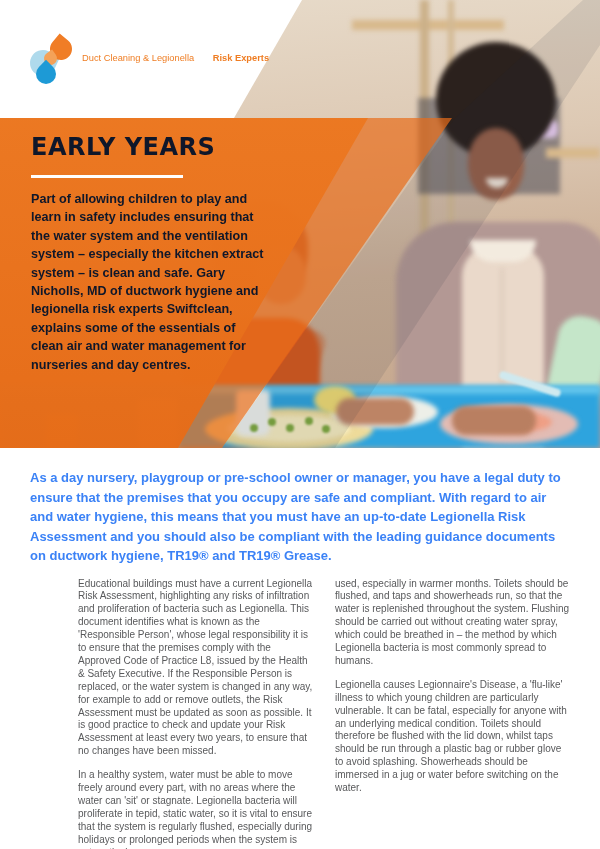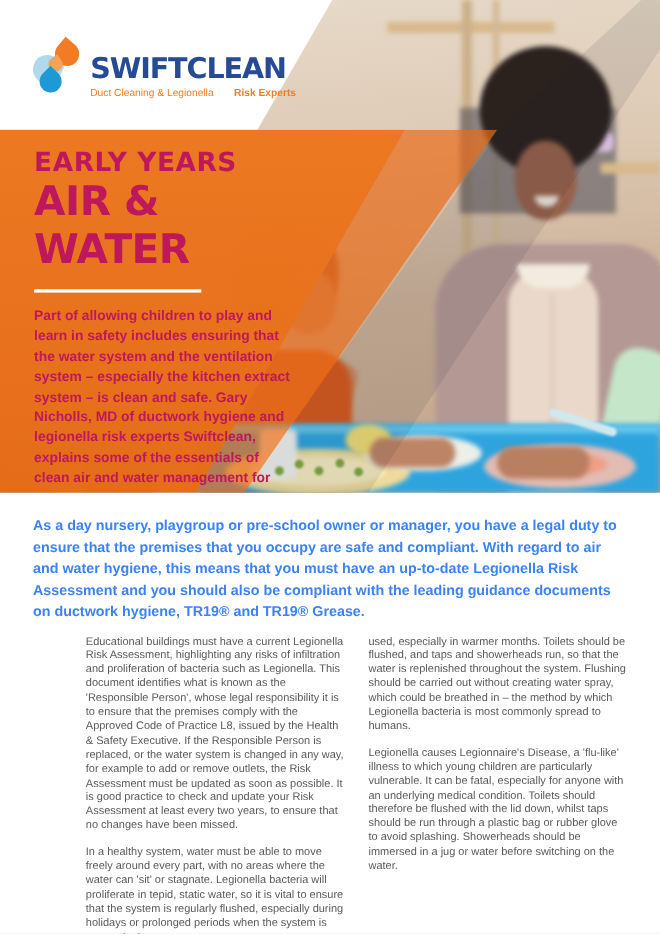--- a/index.html
+++ b/index.html
@@ -70,21 +70,21 @@
   .flame2{position:absolute;left:16px;top:16px;width:13px;height:13px;border-radius:0 50% 50% 50%;
          background:#f4a258;transform:rotate(55deg);}
   .dropb{position:absolute;left:8px;top:28px;width:20px;height:20px;border-radius:0 50% 50% 50%;
          background:#1d9ad6;transform:rotate(45deg);}
   .logo-text{margin-left:6px;padding-top:14px;}
   .logo-name{font-family:"DejaVu Sans",sans-serif;font-weight:bold;font-size:26px;letter-spacing:-1px;
              color:#264a94;line-height:26px;}
   .logo-tag{font-size:9.3px;color:#ef7d23;margin-top:3px;letter-spacing:0;}
   .logo-tag b{font-weight:bold;margin-left:16px;}
   
-  .hero-text{position:absolute;left:31px;top:133px;width:250px;z-index:7;color:#be185d;}
+  .hero-text{position:absolute;left:31px;top:133px;width:250px;z-index:7;color:#0f172a;}
   .kicker{font-family:"DejaVu Sans",sans-serif;font-size:24px;font-weight:600;letter-spacing:.5px;line-height:28px;}
   .h-title{font-family:"DejaVu Sans",sans-serif;font-size:37px;font-weight:bold;letter-spacing:-.5px;line-height:44px;}
   .rule{width:152px;height:3px;background:#ffffff;margin:14px 0 12px 0;}
   .hero-para{font-size:12.6px;font-weight:bold;line-height:18.4px;width:238px;}
   
   .content{position:absolute;left:30px;top:448px;width:540px;}
   .lead{margin:20px 0 0 0;font-size:13px;font-weight:bold;line-height:19.5px;color:#3b82f6;}
   .section-head{display:flex;align-items:center;margin-top:12px;}
   .ws-icon{position:relative;width:44px;height:44px;border-radius:50%;background:#ed7320;flex:0 0 44px;}
   .wdrop{position:absolute;border-radius:0 50% 50% 50%;background:#ffffff;}
@@ -155,28 +155,26 @@
     <div class="white-wedge"></div>
 
     <div class="logo">
       <div class="logo-icon">
         <div class="swoosh"></div>
         <div class="flame"></div>
         <div class="flame2"></div>
         <div class="dropb"></div>
       </div>
       <div class="logo-text">
-        <div class="logo-name">SWIFTCLEAN</div>
         <div class="logo-tag"><span>Duct Cleaning &amp; Legionella </span><b>Risk Experts</b></div>
       </div>
     </div>
 
     <div class="hero-text">
       <div class="kicker">EARLY YEARS</div>
-      <div class="h-title">AIR &amp; WATER</div>
       <div class="rule"></div>
       <div class="hero-para">Part of allowing children to play and learn in safety includes ensuring that the water system and the ventilation system – especially the kitchen extract system – is clean and safe. Gary Nicholls, MD of ductwork hygiene and legionella risk experts Swiftclean, explains some of the essentials of clean air and water management for nurseries and day centres.</div>
     </div>
   </div>
 
   <div class="content">
     <p class="lead">As a day nursery, playgroup or pre-school owner or manager, you have a legal duty to ensure that the premises that you occupy are safe and compliant. With regard to air and water hygiene, this means that you must have an up-to-date Legionella Risk Assessment and you should also be compliant with the leading guidance documents on ductwork hygiene, TR19® and TR19® Grease.</p>
 
 
     <div class="columns">

